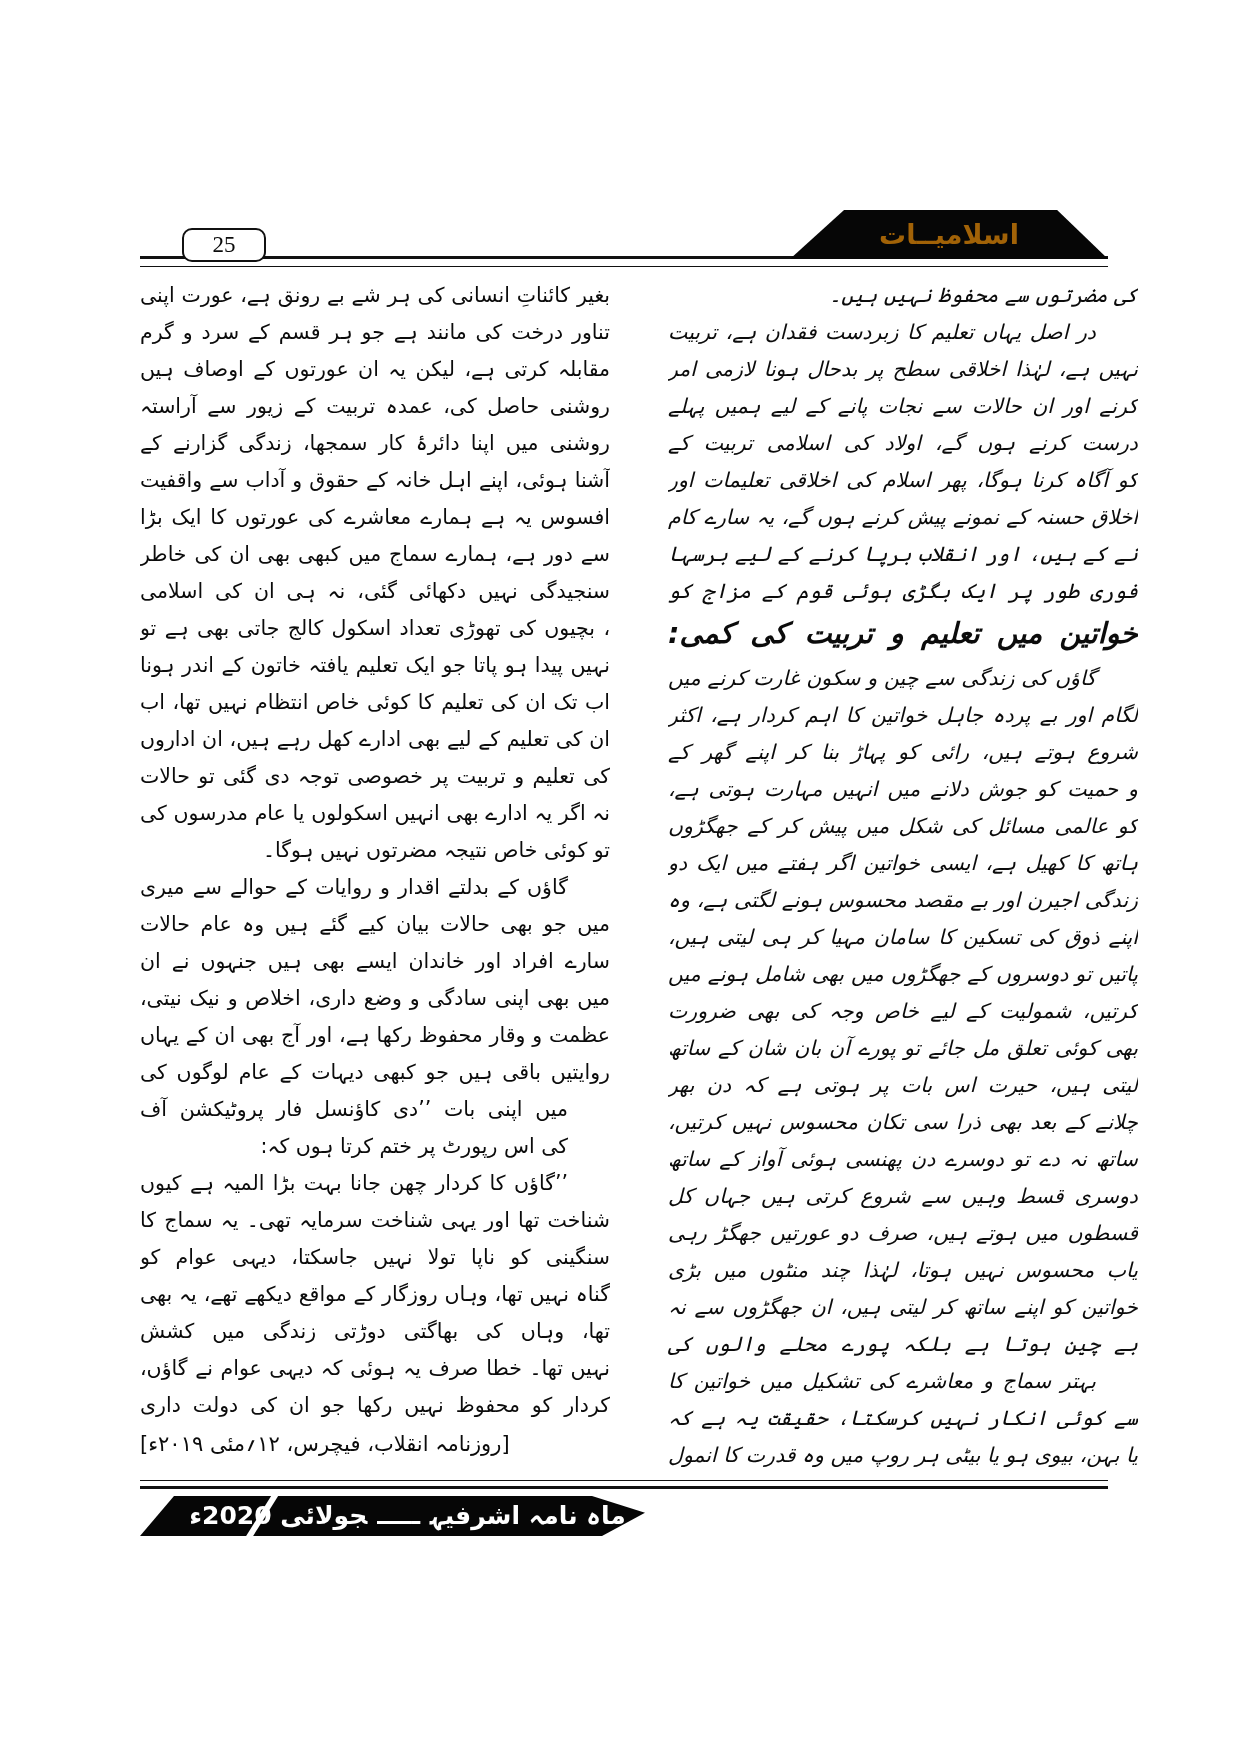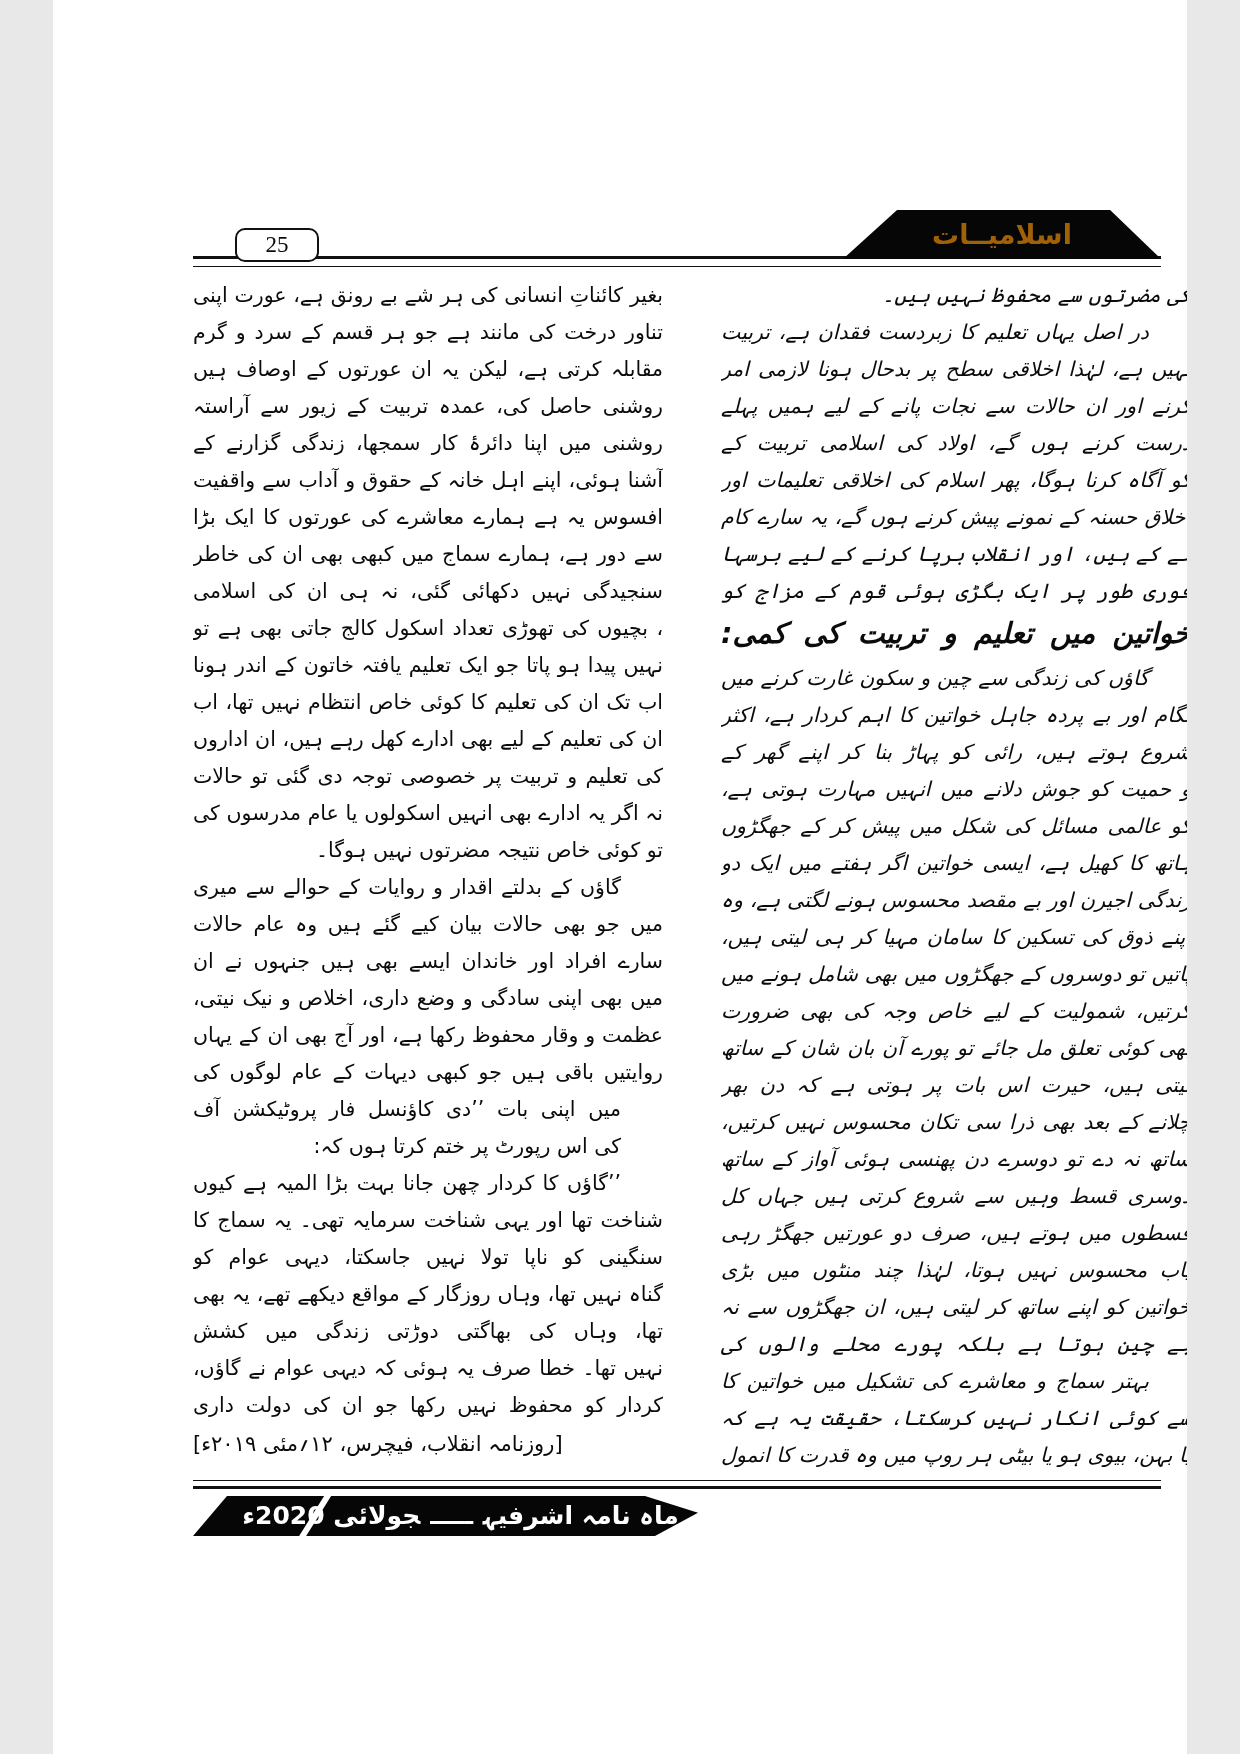--- a/index.html
+++ b/index.html
@@ -1,17 +1,17 @@
 <!DOCTYPE html>
 <html lang="ur"><head>
 <meta charset="utf-8">
 <style>
   html,body{margin:0;padding:0;background:#e8e8e8;}
   .page{
-    position:relative;width:1134px;height:1754px;background:#ffffff;
+    position:relative;width:1240px;height:1754px;background:#ffffff;
     margin:0 auto;font-family:"DejaVu Sans",sans-serif;color:#0b0b0b;
     overflow:hidden;
   }
   
   .page-num{
     position:absolute;left:182px;top:228px;width:80px;height:30px;
     border:2.5px solid #111;border-radius:10px;
     font-family:"Liberation Serif",serif;font-size:23px;line-height:30px;
     text-align:center;background:#fff;z-index:3;
   }

